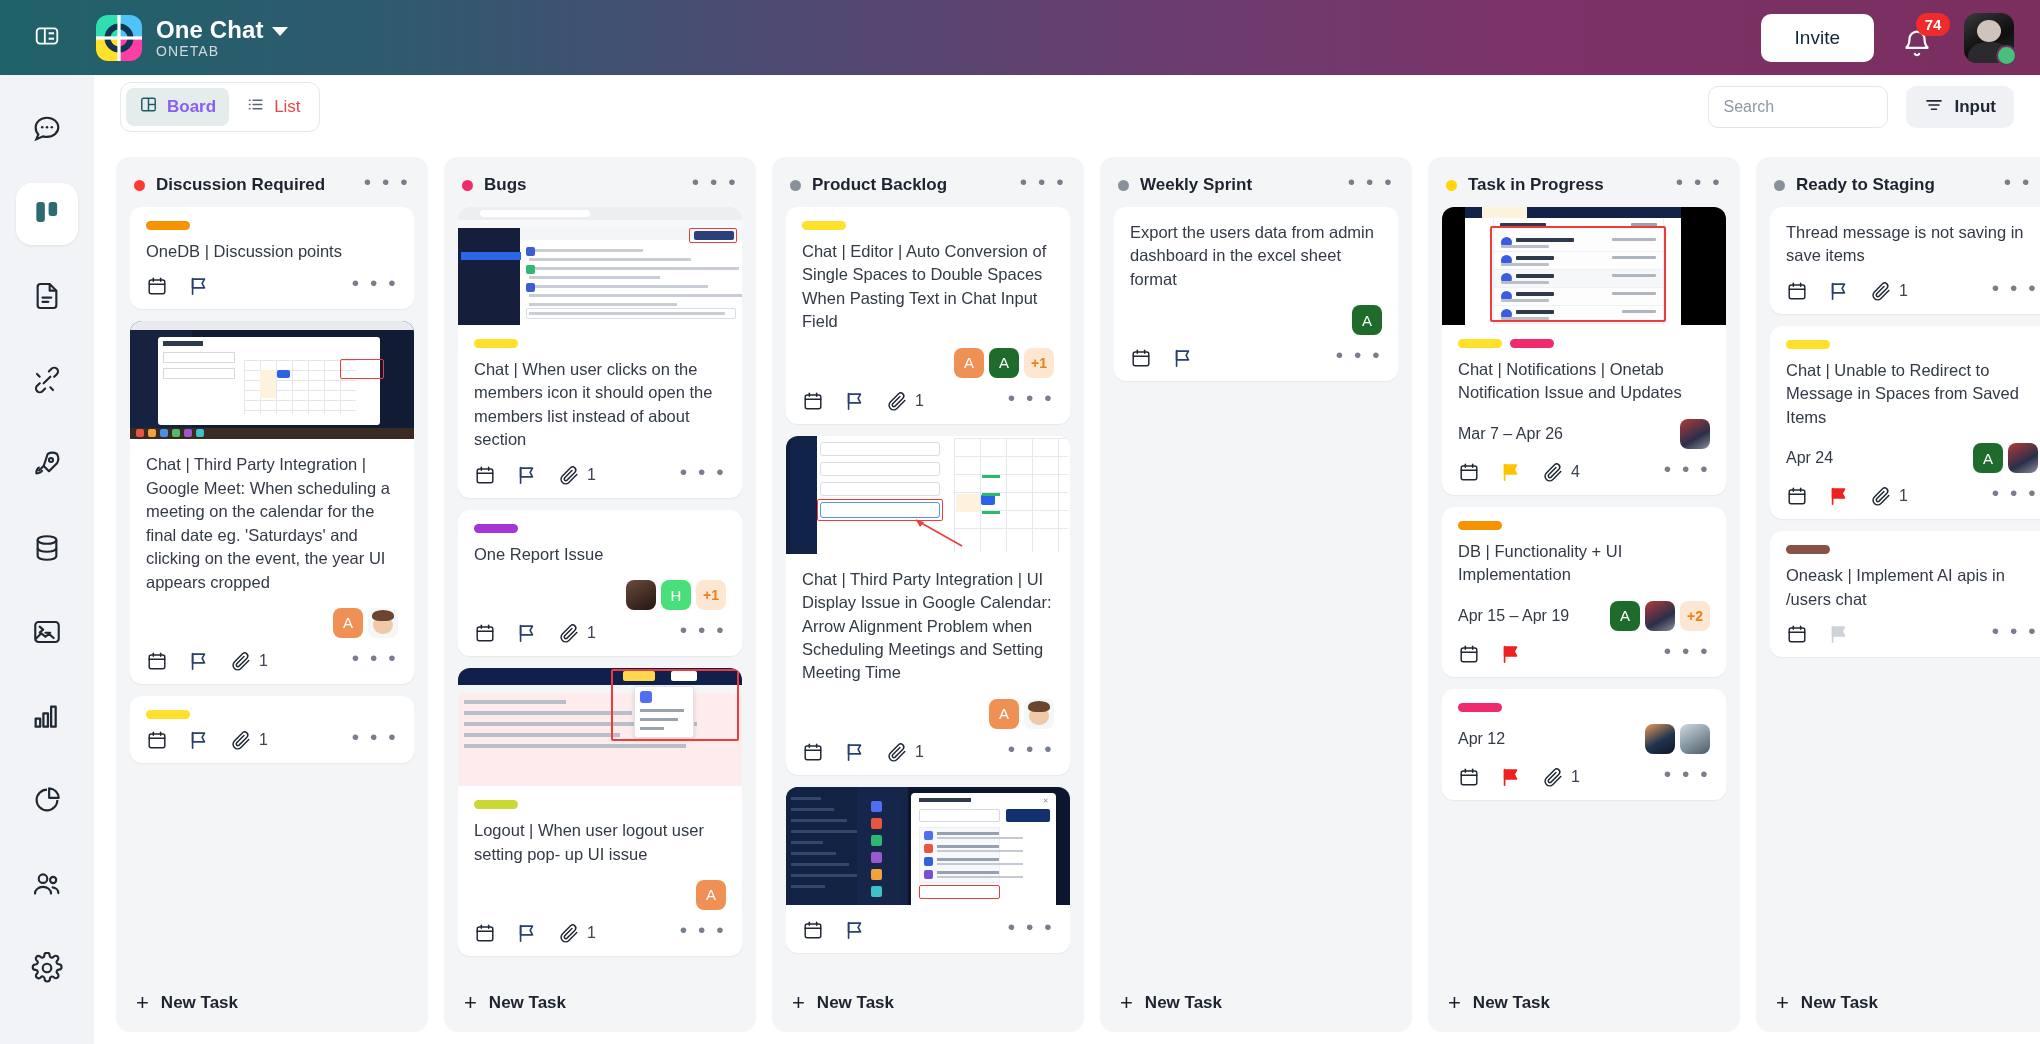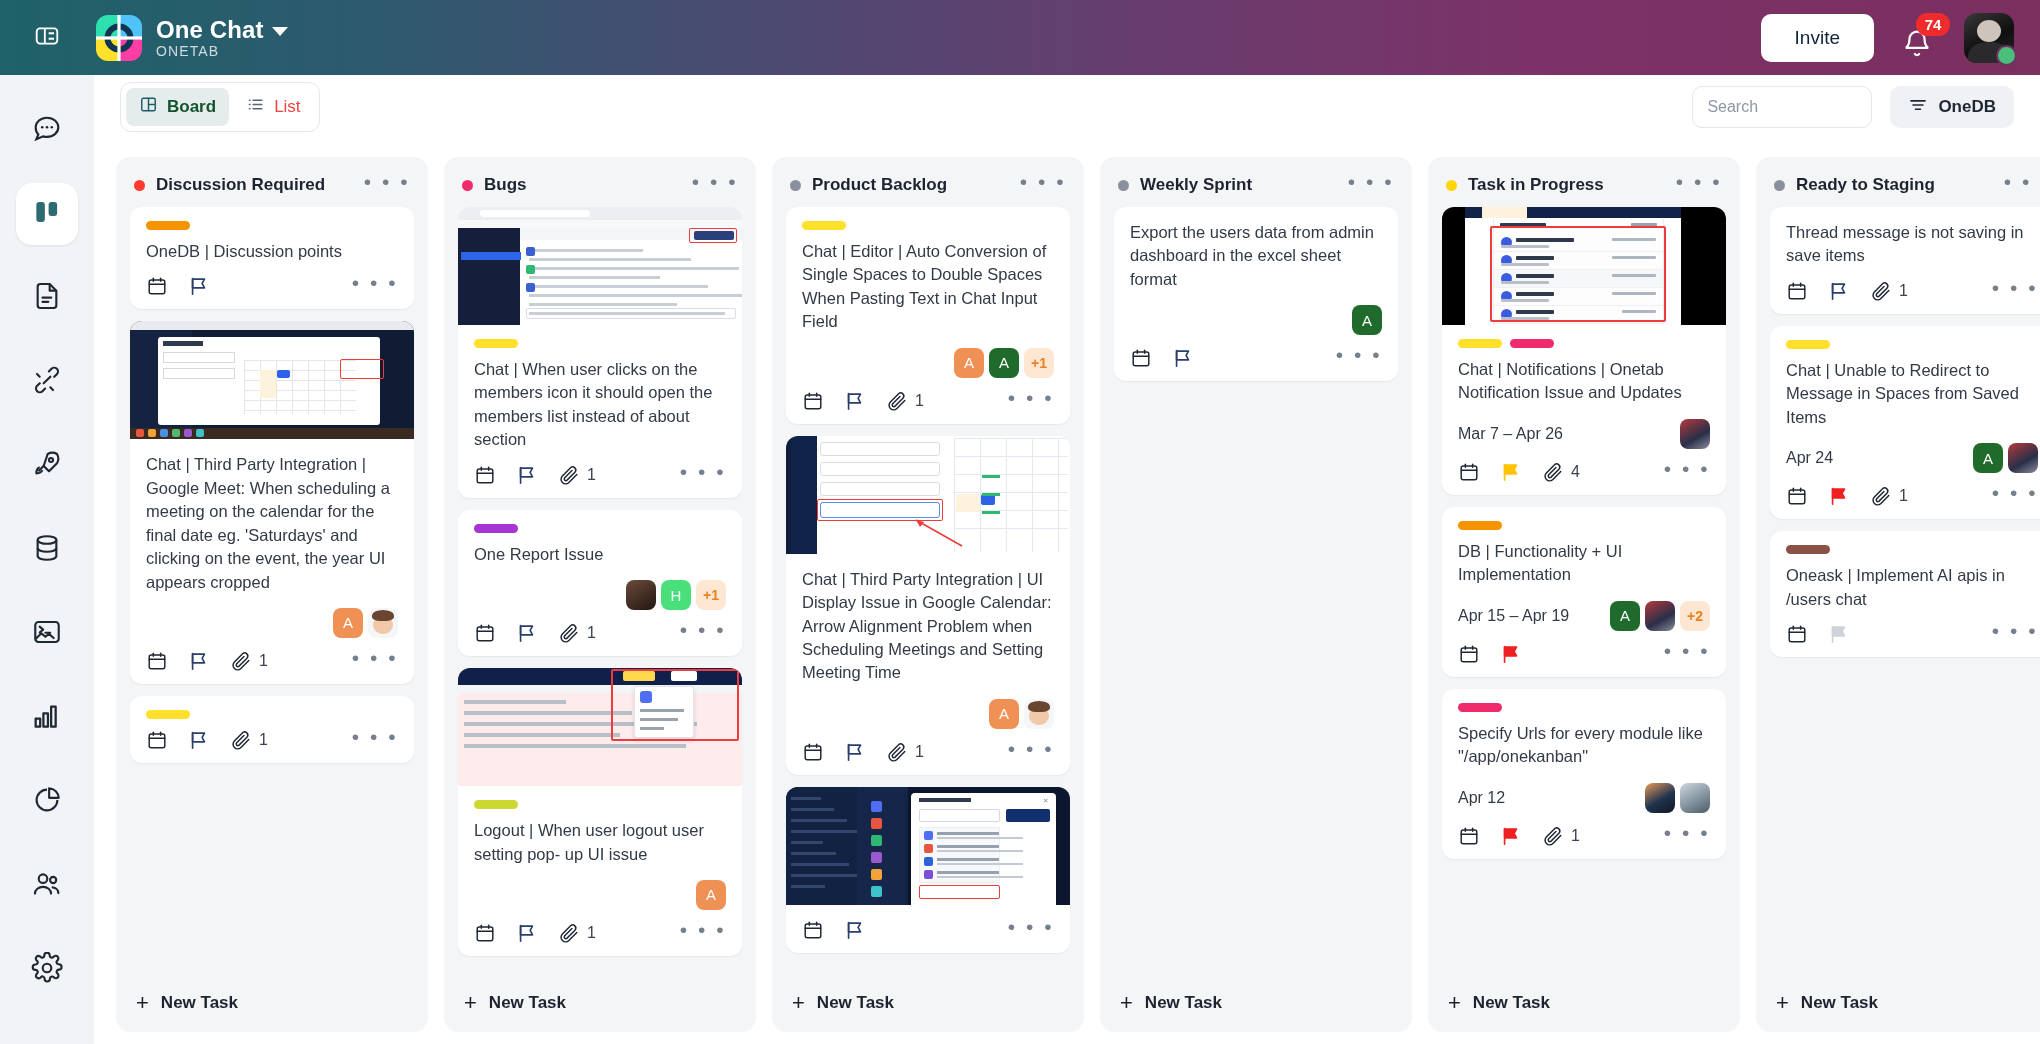--- a/index.html
+++ b/index.html
@@ -88,21 +88,21 @@
   }
   .view-switch {
     display: flex; align-items: center; gap: 4px; background: #fff;
     border: 1px solid #e6e8ec; border-radius: 11px; padding: 5px;
   }
   .view-tab {
     display: flex; align-items: center; gap: 9px; padding: 7px 13px; border-radius: 8px;
     font-size: 17px; color: #ef4444; cursor: pointer;
   }
   .view-tab svg { width: 19px; height: 19px; }
-  .view-tab.active { background: #e4ecec; color: #14532d; font-weight: bold; }
+  .view-tab.active { background: #e4ecec; color: #8b5cf6; font-weight: bold; }
   .view-tab.active svg { stroke: #1d5b63; }
   .toolbar-right { margin-left: auto; display: flex; align-items: center; gap: 18px; }
   .search-box {
     display: flex; align-items: center; width: 180px; height: 42px;
     border: 1px solid #e3e6ea; border-radius: 10px; padding: 0 14px; background: #fff;
   }
   .search-box input {
     border: none; outline: none; flex: 1; font-size: 16px; color: #4a5361;
     font-family: inherit; background: transparent;
   }
@@ -390,21 +390,21 @@
       </span>
     </div>
     <button class="filter-btn">
       <span>
         <svg viewBox="0 0 24 24" fill="none" stroke="#1f2733" stroke-width="1.9" stroke-linecap="round">
           <line x1="3.5" y1="7" x2="20.5" y2="7"></line>
             <line x1="6" y1="12" x2="18" y2="12"></line>
             <line x1="9" y1="17" x2="15" y2="17"></line>
         </svg>
       </span>
-      <span>OneDB</span>
+      <span>Input</span>
     </button>
   </div>
 </div>
 
 <div class="board" id="board">
     <div class="column">
     <div class="col-head">
       <span class="col-dot" style="background:#ff3b30"></span>
       <span class="col-title">Discussion Required</span>
       <span class="col-menu">• • •</span>
@@ -1078,21 +1078,20 @@
             <span class="card-dots">• • •</span>
           </div>
         </div>
       </div>
       <div class="card">
 
         <div class="card-pad">
           <div class="labels">
               <div class="label-chip" style="background:#ef2b6b"></div>
             </div>
-          <div class="card-title">Specify Urls for every module like "/app/onekanban"</div>
           <div class="card-mid">
               <div class="card-date">Apr 12</div>
               <div class="avatars">
                 <div class="av photo-c"></div>
                 <div class="av photo-d"></div>
               </div>
             </div>
           <div class="card-foot">
             <span class="foot-icon">
                 <svg viewBox="0 0 24 24" fill="none" stroke="#1f2733" stroke-width="1.6" stroke-linecap="round">

